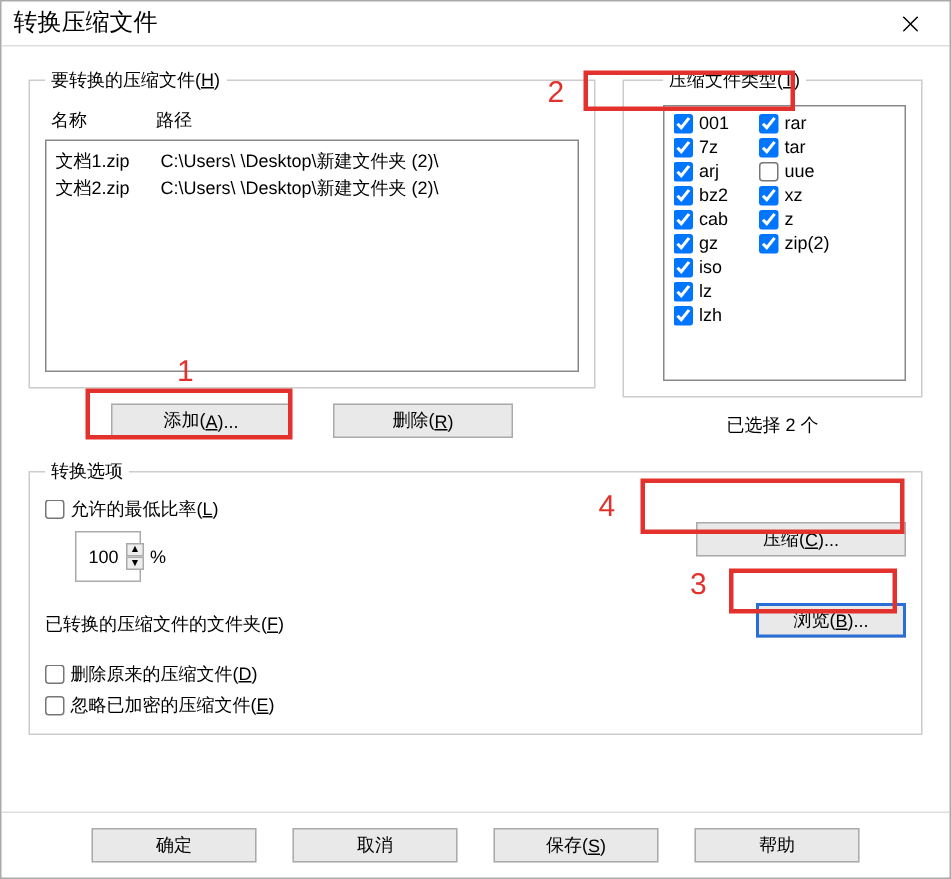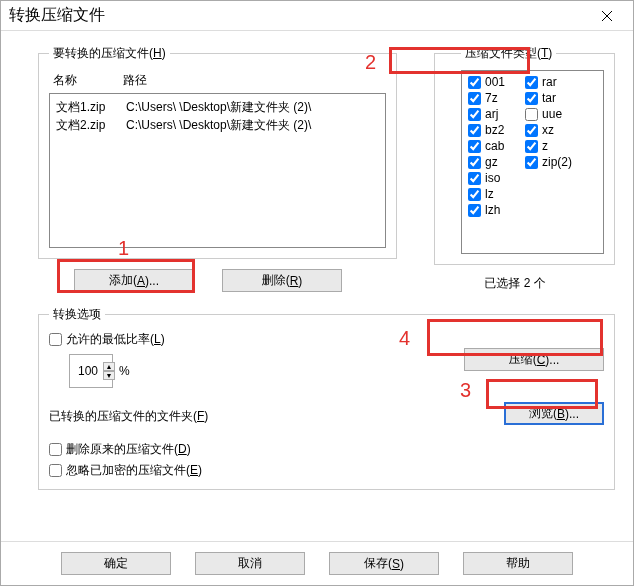--- a/index.html
+++ b/index.html
@@ -2,21 +2,21 @@
 <html><head>
 <meta charset="utf-8">
 <style>
 * { box-sizing: border-box; margin: 0; padding: 0; font-family: "Microsoft YaHei", "Segoe UI", sans-serif; font-size: 12px; }
 body { background: #fff; width: 634px; height: 586px; border: 1px solid #aaa; position: relative; }
 .titlebar { height: 30px; display: flex; align-items: center; padding: 0 8px; border-bottom: 1px solid #ddd; }
 .titlebar .title { flex: 1; font-size: 16px; }
 .titlebar .closebtn { width: 36px; height: 22px; display: flex; align-items: center; justify-content: center; cursor: pointer; }
 .titlebar .closebtn svg { width: 10px; height: 10px; }
 .content { padding: 14px 18px 10px 18px; }
-fieldset { border: 1px solid #ccc; padding: 8px 10px 10px 10px; position: relative; margin-left: 19px; }
+fieldset { border: 1px solid #ccc; padding: 8px 10px 10px 10px; position: relative; }
 legend { padding: 0 4px; font-size: 12px; }
 .u { text-decoration: underline; }
 .row1 { display: flex; gap: 18px; }
 .leftbox { flex: 1; }
 .listhead { display: flex; padding: 2px 4px 4px 4px; }
 .listhead .col1 { width: 70px; }
 .listbox { border: 1px solid #888; height: 155px; padding: 4px 6px; }
 .listrow { display: flex; line-height: 18px; white-space: nowrap; }
 .listrow .col1 { width: 70px; }
 .btnrow { display: flex; gap: 28px; justify-content: center; margin-top: 10px; }

